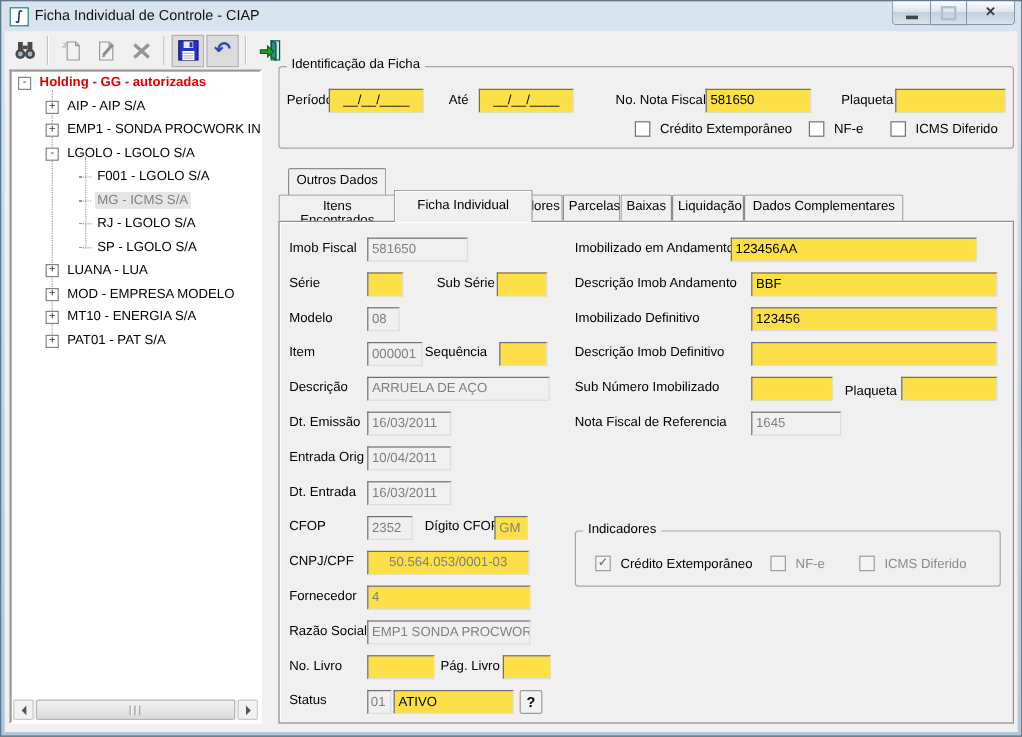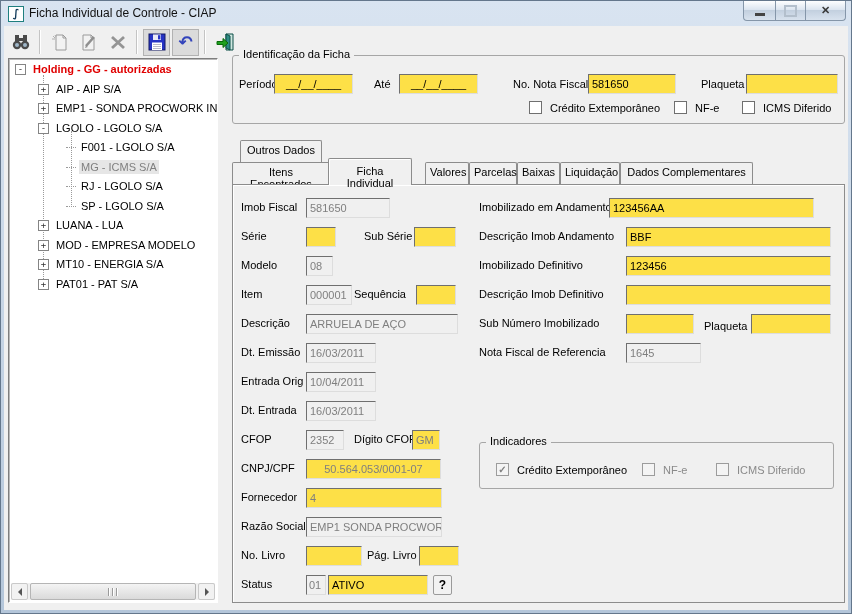--- a/index.html
+++ b/index.html
@@ -235,21 +235,21 @@
       <span class="cb" style="left:509px;top:45px;"></span>
       <span class="lbl" style="left:530px;top:46px;">ICMS Diferido</span>
     </div>
 
     <div class="tab" style="left:236px;top:114px;width:82px;height:23px;">
       <span class="tlab">Outros Dados</span>
       </div>
     <div class="tab" style="left:228px;top:136px;width:98px;height:22px;">
       <span class="tlab">Itens Encontrados</span>
       </div>
-    <div class="tab active" style="left:324px;top:132px;width:84px;height:27px;">
+    <div class="tab active" style="left:324px;top:132px;width:116px;height:27px;">
       <span class="tlab" style="padding-top:6px;">Ficha Individual</span>
       </div>
     <div class="tab" style="left:421px;top:136px;width:44px;height:22px;">
       <span class="tlab">Valores</span>
       </div>
     <div class="tab" style="left:465px;top:136px;width:48px;height:22px;">
       <span class="tlab">Parcelas</span>
       </div>
     <div class="tab" style="left:513px;top:136px;width:43px;height:22px;">
       <span class="tlab">Baixas</span>
@@ -290,21 +290,21 @@
 
       <span class="lbl" style="left:8px;top:219px;">Dt. Entrada</span>
       <div class="fld ro" style="left:73px;top:216px;width:70px;">16/03/2011</div>
 
       <span class="lbl" style="left:8px;top:248px;">CFOP</span>
       <div class="fld ro" style="left:73px;top:245px;width:38px;">2352</div>
       <span class="lbl" style="left:121px;top:248px;">Dígito CFOP</span>
       <div class="fld gtext" style="left:179px;top:245px;width:28px;">GM</div>
 
       <span class="lbl" style="left:8px;top:277px;">CNPJ/CPF</span>
-      <div class="fld gtext center" style="left:73px;top:274px;width:135px;">50.564.053/0001-07</div>
+      <div class="fld gtext center" style="left:73px;top:274px;width:135px;">50.564.053/0001-03</div>
 
       <span class="lbl" style="left:8px;top:306px;">Fornecedor</span>
       <div class="fld gtext" style="left:73px;top:303px;width:136px;">4</div>
 
       <span class="lbl" style="left:8px;top:335px;">Razão Social</span>
       <div class="fld ro" style="left:73px;top:332px;width:136px;">EMP1 SONDA PROCWORK</div>
 
       <span class="lbl" style="left:8px;top:364px;">No. Livro</span>
       <div class="fld" style="left:73px;top:361px;width:56px;"></div>
       <span class="lbl" style="left:134px;top:364px;">Pág. Livro</span>

